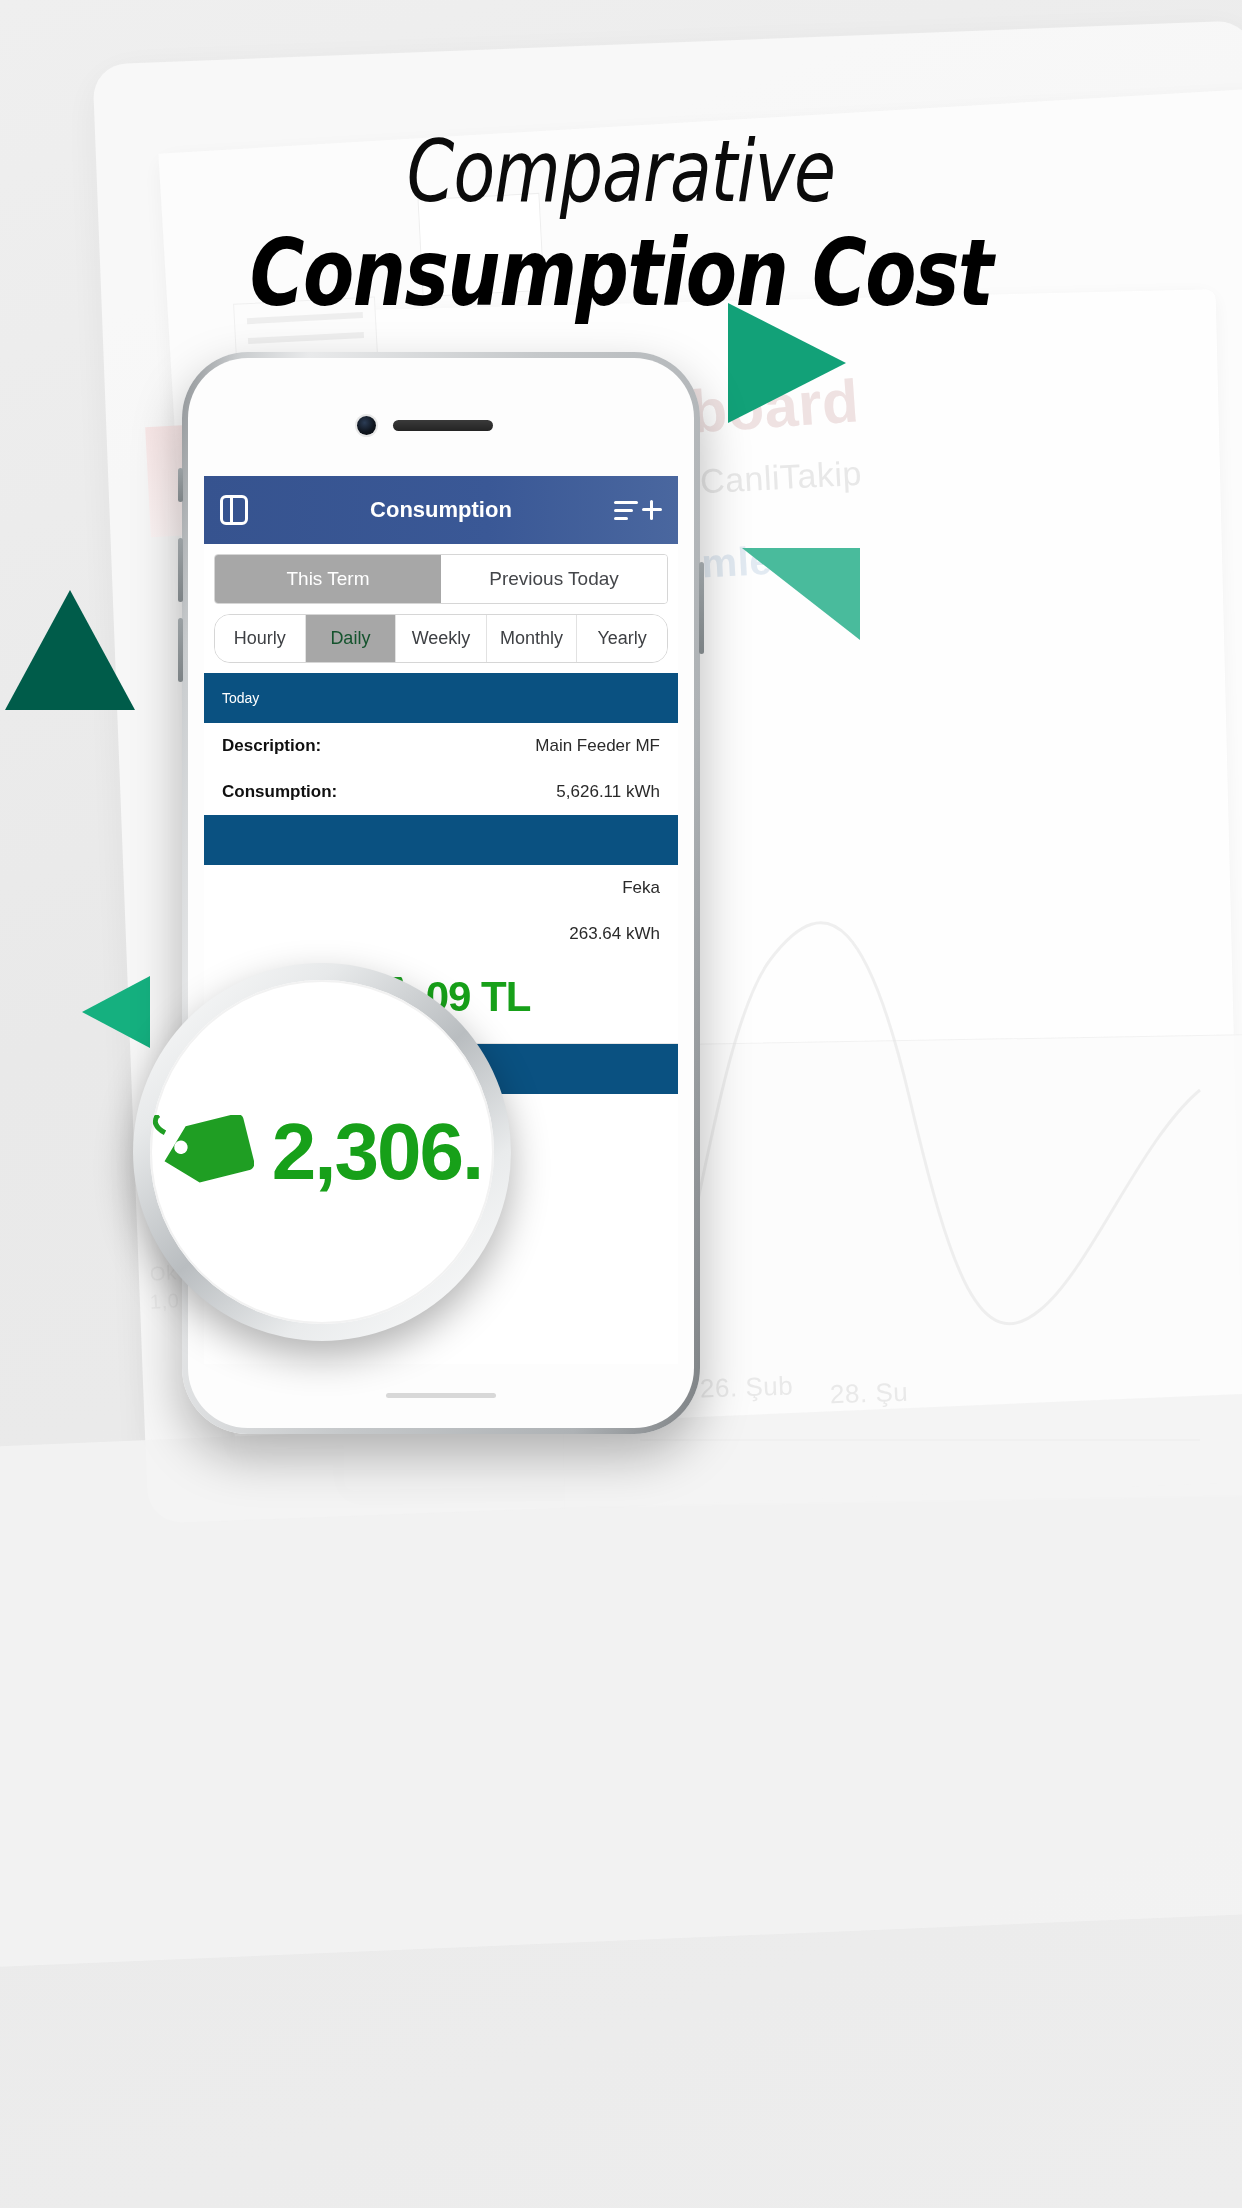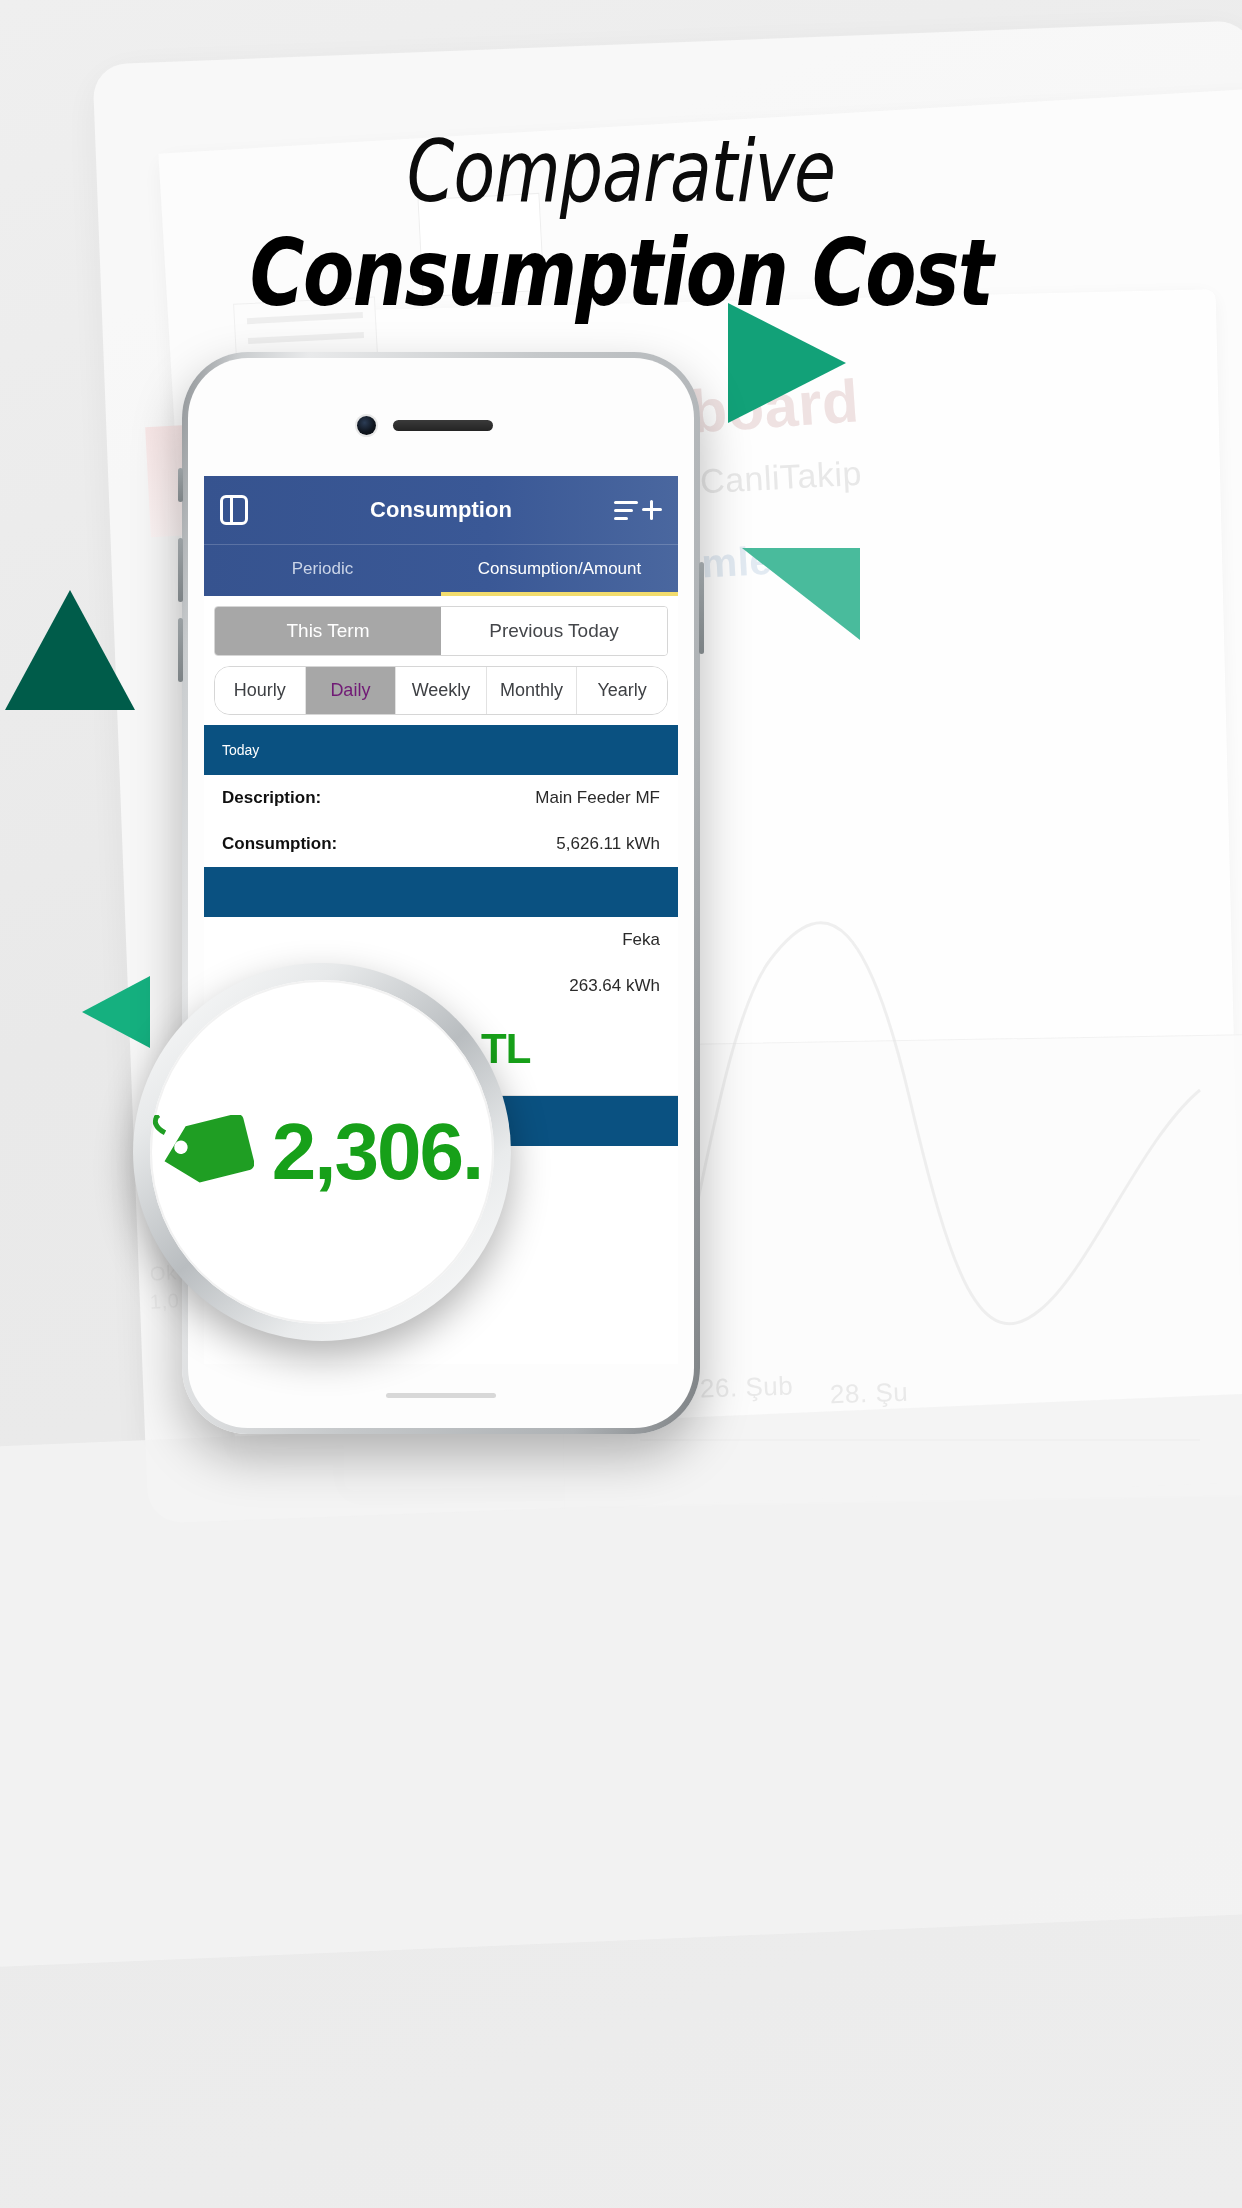--- a/index.html
+++ b/index.html
@@ -128,21 +128,21 @@
      overflow:hidden;background:#fff;}
   .seg2 .cell{flex:1;text-align:center;padding:13px 0;font-size:19px;color:#44464a;
      cursor:pointer;background:#fff;}
   .seg2 .cell.active{background:#a7a7a7;color:#fff;}
 
   .seg5{display:flex;margin:10px 10px 10px;border:1px solid #d6d6d6;border-radius:16px;
      overflow:hidden;background:#fff;}
   .seg5 .cell{flex:1;text-align:center;padding:13px 0;font-size:18px;color:#3e4044;
      cursor:pointer;background:#fff;border-right:1px solid #e2e2e2;}
   .seg5 .cell:last-child{border-right:none;}
-  .seg5 .cell.active{background:#a7a7a7;color:#701a75;}
+  .seg5 .cell.active{background:#a7a7a7;color:#14532d;}
 
   .sec-head{background:#0a5181;color:#fff;font-size:14px;padding:17px 18px;}
   .sec-head.alt{background:#0a5181;}
 
   .kv{display:flex;justify-content:space-between;align-items:center;
      padding:13px 18px;font-size:17px;}
   .kv .k{font-weight:700;color:#101010;}
   .kv .v{color:#2a2a2a;}
   .kv.right-only{justify-content:flex-end;}
 
@@ -233,24 +233,20 @@
             <div class="hdr-title">Consumption</div>
             <div class="icon-menuplus">
               <span class="bars">
                   <i></i>
                   <i></i>
                   <i></i>
                 </span>
               <span class="plus"></span>
             </div>
           </div>
-          <div class="tabbar">
-            <div class="tab">Periodic</div>
-            <div class="tab active">Consumption/Amount</div>
-          </div>
         </div>
 
         <div class="seg2">
           <div class="cell active">This Term</div>
           <div class="cell">Previous Today</div>
         </div>
 
         <div class="seg5">
           <div class="cell">Hourly</div>
           <div class="cell active">Daily</div>

